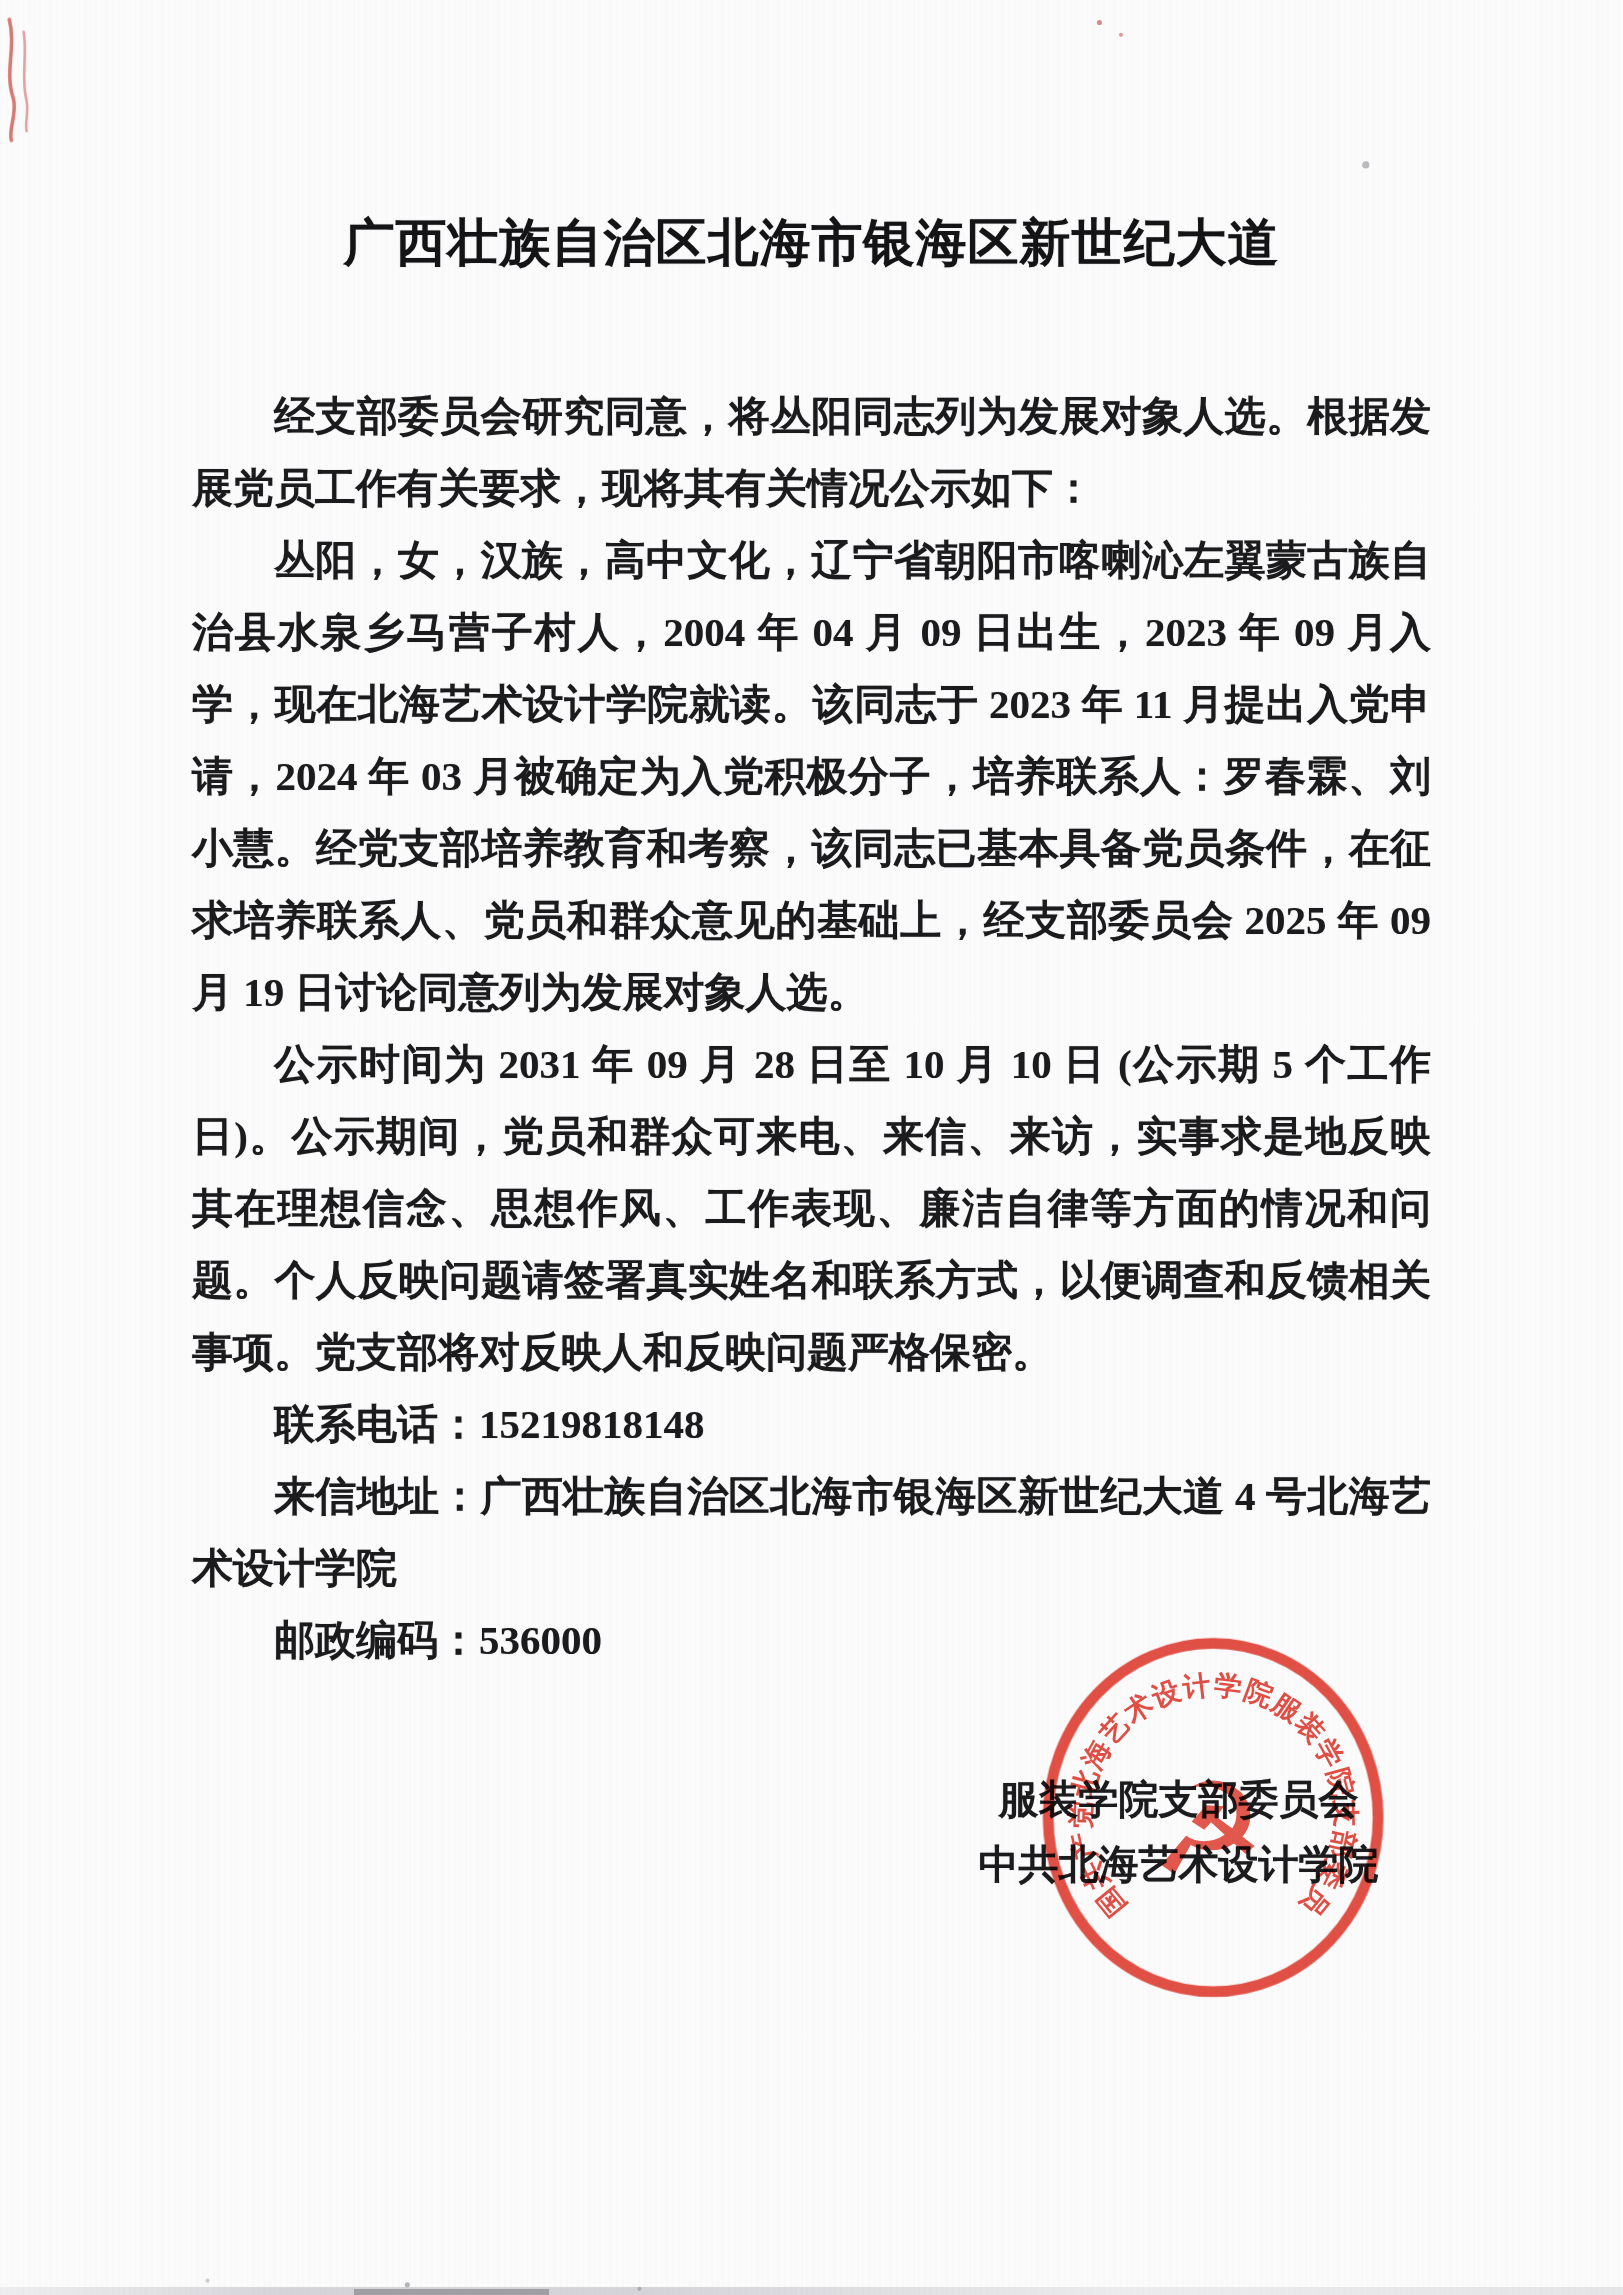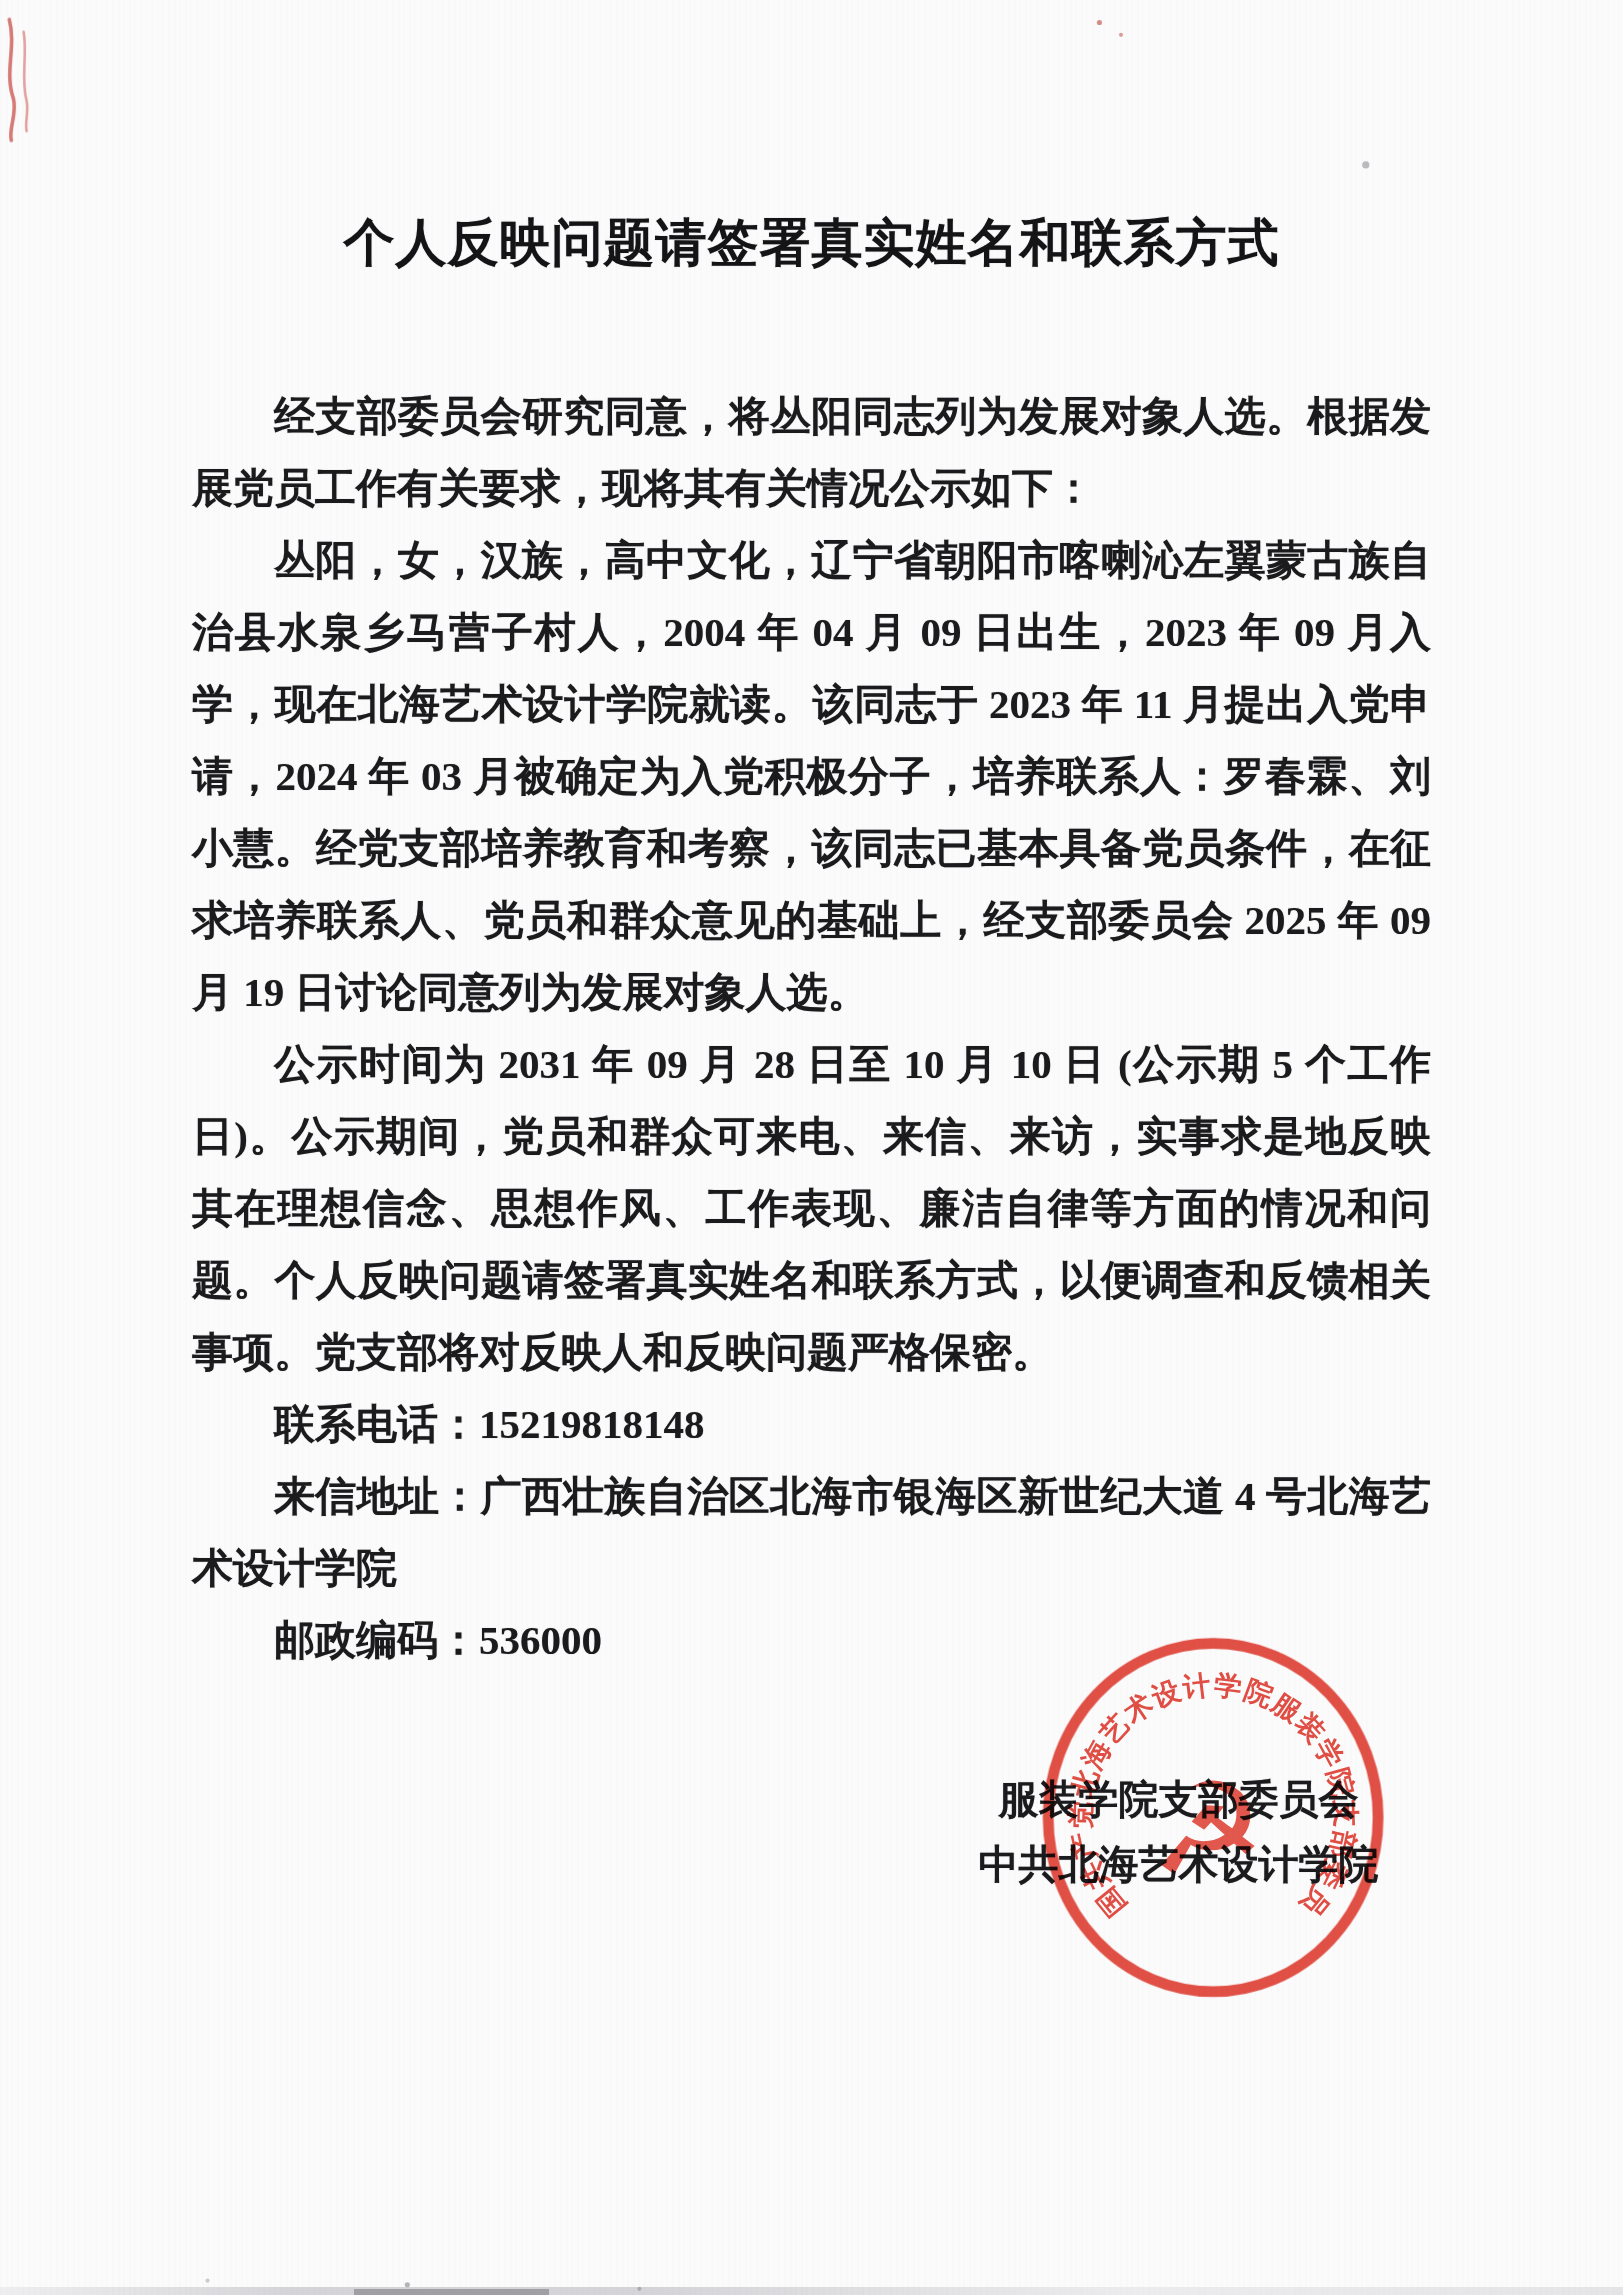--- a/index.html
+++ b/index.html
@@ -51,21 +51,21 @@
   .bottom-smudge-dark{
     position:absolute;bottom:0;left:354px;width:195px;height:5.6px;
     background:rgba(105,105,112,.5);
   }
 </style>
 </head>
 <body>
 
 <div class="page">
 
-  <h1 class="title">个人反映问题请签署真实姓名和联系方式</h1>
+  <h1 class="title">广西壮族自治区北海市银海区新世纪大道</h1>
 
   <div class="body-text">
     <p>经支部委员会研究同意，将丛阳同志列为发展对象人选。根据发展党员工作有关要求，现将其有关情况公示如下：</p>
     <p>丛阳，女，汉族，高中文化，辽宁省朝阳市喀喇沁左翼蒙古族自治县水泉乡马营子村人，2004 年 04 月 09 日出生，2023 年 09 月入学，现在北海艺术设计学院就读。该同志于 2023 年 11 月提出入党申请，2024 年 03 月被确定为入党积极分子，培养联系人：罗春霖、刘小慧。经党支部培养教育和考察，该同志已基本具备党员条件，在征求培养联系人、党员和群众意见的基础上，经支部委员会 2025 年 09 月 19 日讨论同意列为发展对象人选。</p>
     <p>公示时间为 2031 年 09 月 28 日至 10 月 10 日 (公示期 5 个工作日)。公示期间，党员和群众可来电、来信、来访，实事求是地反映其在理想信念、思想作风、工作表现、廉洁自律等方面的情况和问题。个人反映问题请签署真实姓名和联系方式，以便调查和反馈相关事项。党支部将对反映人和反映问题严格保密。</p>
     <p>联系电话：15219818148</p>
     <p>来信地址：广西壮族自治区北海市银海区新世纪大道 4 号北海艺术设计学院</p>
     <p>邮政编码：536000</p>
   </div>
 

